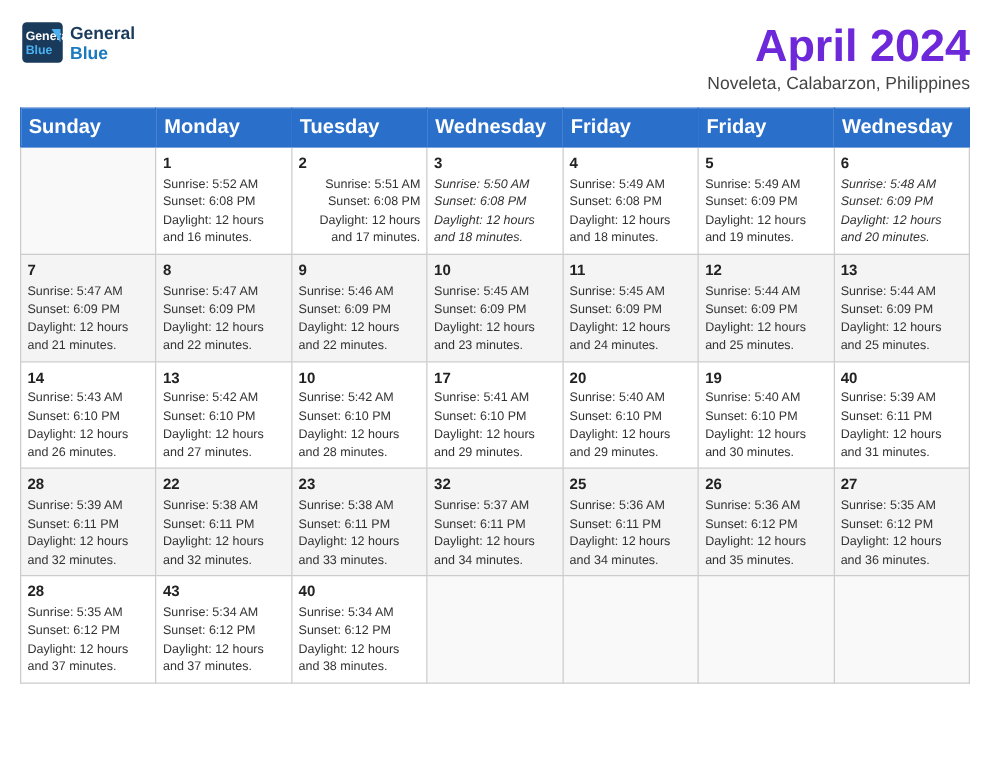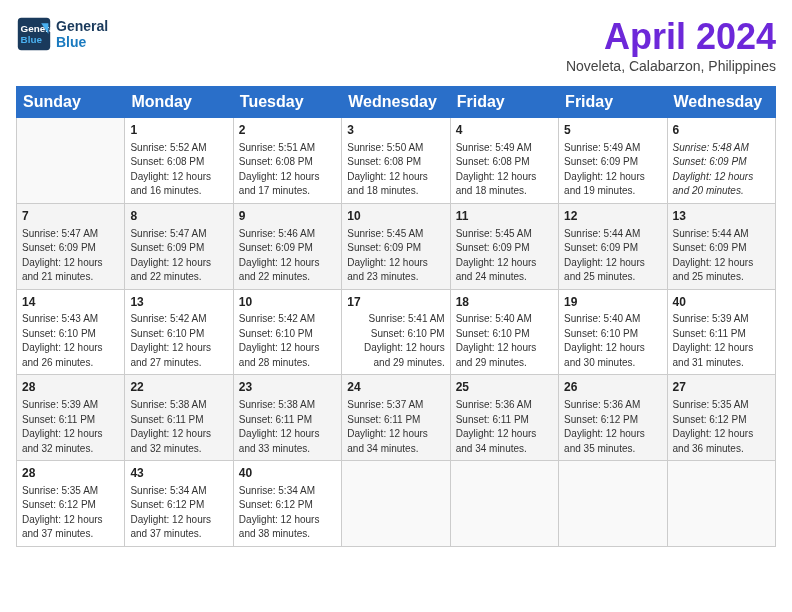--- a/index.html
+++ b/index.html
@@ -117,28 +117,28 @@
         <td class="empty"></td>
         <td>
           <span class="day-number">1</span>
           <div class="day-info" style="white-space: pre-line;">Sunrise: 5:52 AM
 Sunset: 6:08 PM
 Daylight: 12 hours
 and 16 minutes.</div>
         </td>
         <td>
           <span class="day-number">2</span>
-          <div class="day-info" style="white-space: pre-line;">Sunrise: 5:51 AM
+          <div class="day-info" style="white-space: pre-line; text-align: right;">Sunrise: 5:51 AM
 Sunset: 6:08 PM
 Daylight: 12 hours
 and 17 minutes.</div>
         </td>
         <td>
           <span class="day-number">3</span>
-          <div class="day-info" style="white-space: pre-line;">Sunrise: 5:50 AM
+          <div class="day-info" style="white-space: pre-line; font-style: italic;">Sunrise: 5:50 AM
 Sunset: 6:08 PM
 Daylight: 12 hours
 and 18 minutes.</div>
         </td>
         <td>
           <span class="day-number">4</span>
           <div class="day-info" style="white-space: pre-line;">Sunrise: 5:49 AM
 Sunset: 6:08 PM
 Daylight: 12 hours
 and 18 minutes.</div>
@@ -226,27 +226,27 @@
         </td>
         <td>
           <span class="day-number">10</span>
           <div class="day-info" style="white-space: pre-line;">Sunrise: 5:42 AM
 Sunset: 6:10 PM
 Daylight: 12 hours
 and 28 minutes.</div>
         </td>
         <td>
           <span class="day-number">17</span>
-          <div class="day-info" style="white-space: pre-line; text-align: right;">Sunrise: 5:41 AM
+          <div class="day-info" style="white-space: pre-line;">Sunrise: 5:41 AM
 Sunset: 6:10 PM
 Daylight: 12 hours
 and 29 minutes.</div>
         </td>
         <td>
-          <span class="day-number">18</span>
+          <span class="day-number">20</span>
           <div class="day-info" style="white-space: pre-line;">Sunrise: 5:40 AM
 Sunset: 6:10 PM
 Daylight: 12 hours
 and 29 minutes.</div>
         </td>
         <td>
           <span class="day-number">19</span>
           <div class="day-info" style="white-space: pre-line;">Sunrise: 5:40 AM
 Sunset: 6:10 PM
 Daylight: 12 hours
@@ -276,21 +276,21 @@
 and 32 minutes.</div>
         </td>
         <td>
           <span class="day-number">23</span>
           <div class="day-info" style="white-space: pre-line;">Sunrise: 5:38 AM
 Sunset: 6:11 PM
 Daylight: 12 hours
 and 33 minutes.</div>
         </td>
         <td>
-          <span class="day-number">24</span>
+          <span class="day-number">32</span>
           <div class="day-info" style="white-space: pre-line;">Sunrise: 5:37 AM
 Sunset: 6:11 PM
 Daylight: 12 hours
 and 34 minutes.</div>
         </td>
         <td>
           <span class="day-number">25</span>
           <div class="day-info" style="white-space: pre-line;">Sunrise: 5:36 AM
 Sunset: 6:11 PM
 Daylight: 12 hours

